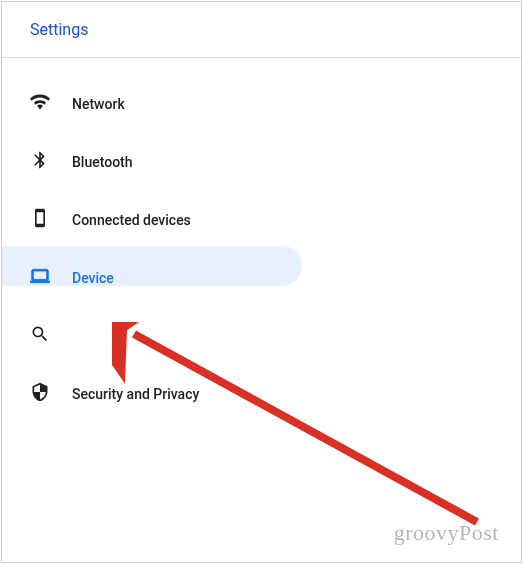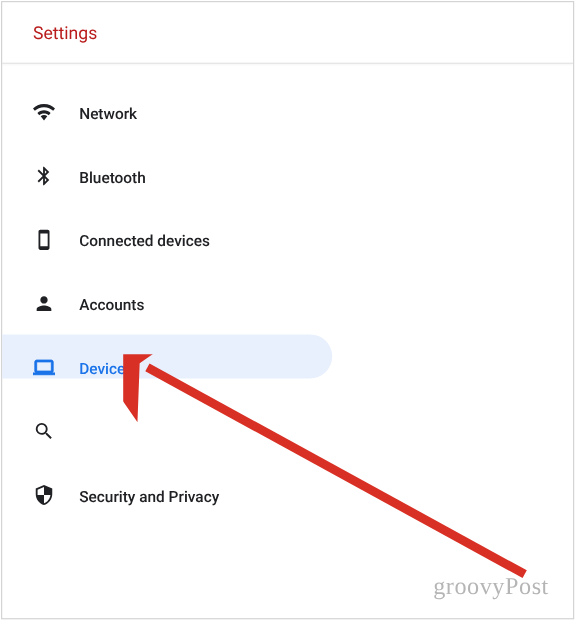--- a/index.html
+++ b/index.html
@@ -19,21 +19,21 @@
       background: #fff;
       position: relative;
     }
     .header {
       padding: 18px 24px 18px 28px;
       border-bottom: 1px solid #e0e0e0;
       box-shadow: 0 1px 2px rgba(0,0,0,0.04);
     }
     .header-title {
       font-size: 16px;
-      color: #b91c1c;
+      color: #1d4ed8;
       font-weight: 400;
     }
     .menu {
       padding-top: 14px;
     }
     .menu-item {
       display: flex;
       align-items: flex-end;
       height: 40px;
       padding-left: 28px;
@@ -114,28 +114,20 @@
 
     <div class="menu-item">
       <span class="icon">
         <svg viewBox="0 0 24 24">
             <path d="M16 1H8C6.9 1 6 1.9 6 3v18c0 1.1.9 2 2 2h8c1.1 0 2-.9 2-2V3c0-1.1-.9-2-2-2zm0 18H8V5h8v14z"></path>
           </svg>
       </span>
       <span class="label">Connected devices</span>
     </div>
 
-    <div class="menu-item">
-      <span class="icon">
-        <svg viewBox="0 0 24 24">
-            <path d="M12 12c2.21 0 4-1.79 4-4s-1.79-4-4-4-4 1.79-4 4 1.79 4 4 4zm0 2c-2.67 0-8 1.34-8 4v2h16v-2c0-2.66-5.33-4-8-4z"></path>
-          </svg>
-      </span>
-      <span class="label">Accounts</span>
-    </div>
 
     <div class="menu-item selected">
       <span class="icon">
         <svg viewBox="0 0 24 24" fill="#1a73e8">
             <path d="M20 18c1.1 0 2-.9 2-2V6c0-1.1-.9-2-2-2H4C2.9 4 2 4.9 2 6v10c0 1.1.9 2 2 2H0v2h24v-2h-4zM4 6h16v10H4V6z"></path>
           </svg>
       </span>
       <span class="label">Device</span>
     </div>
 

